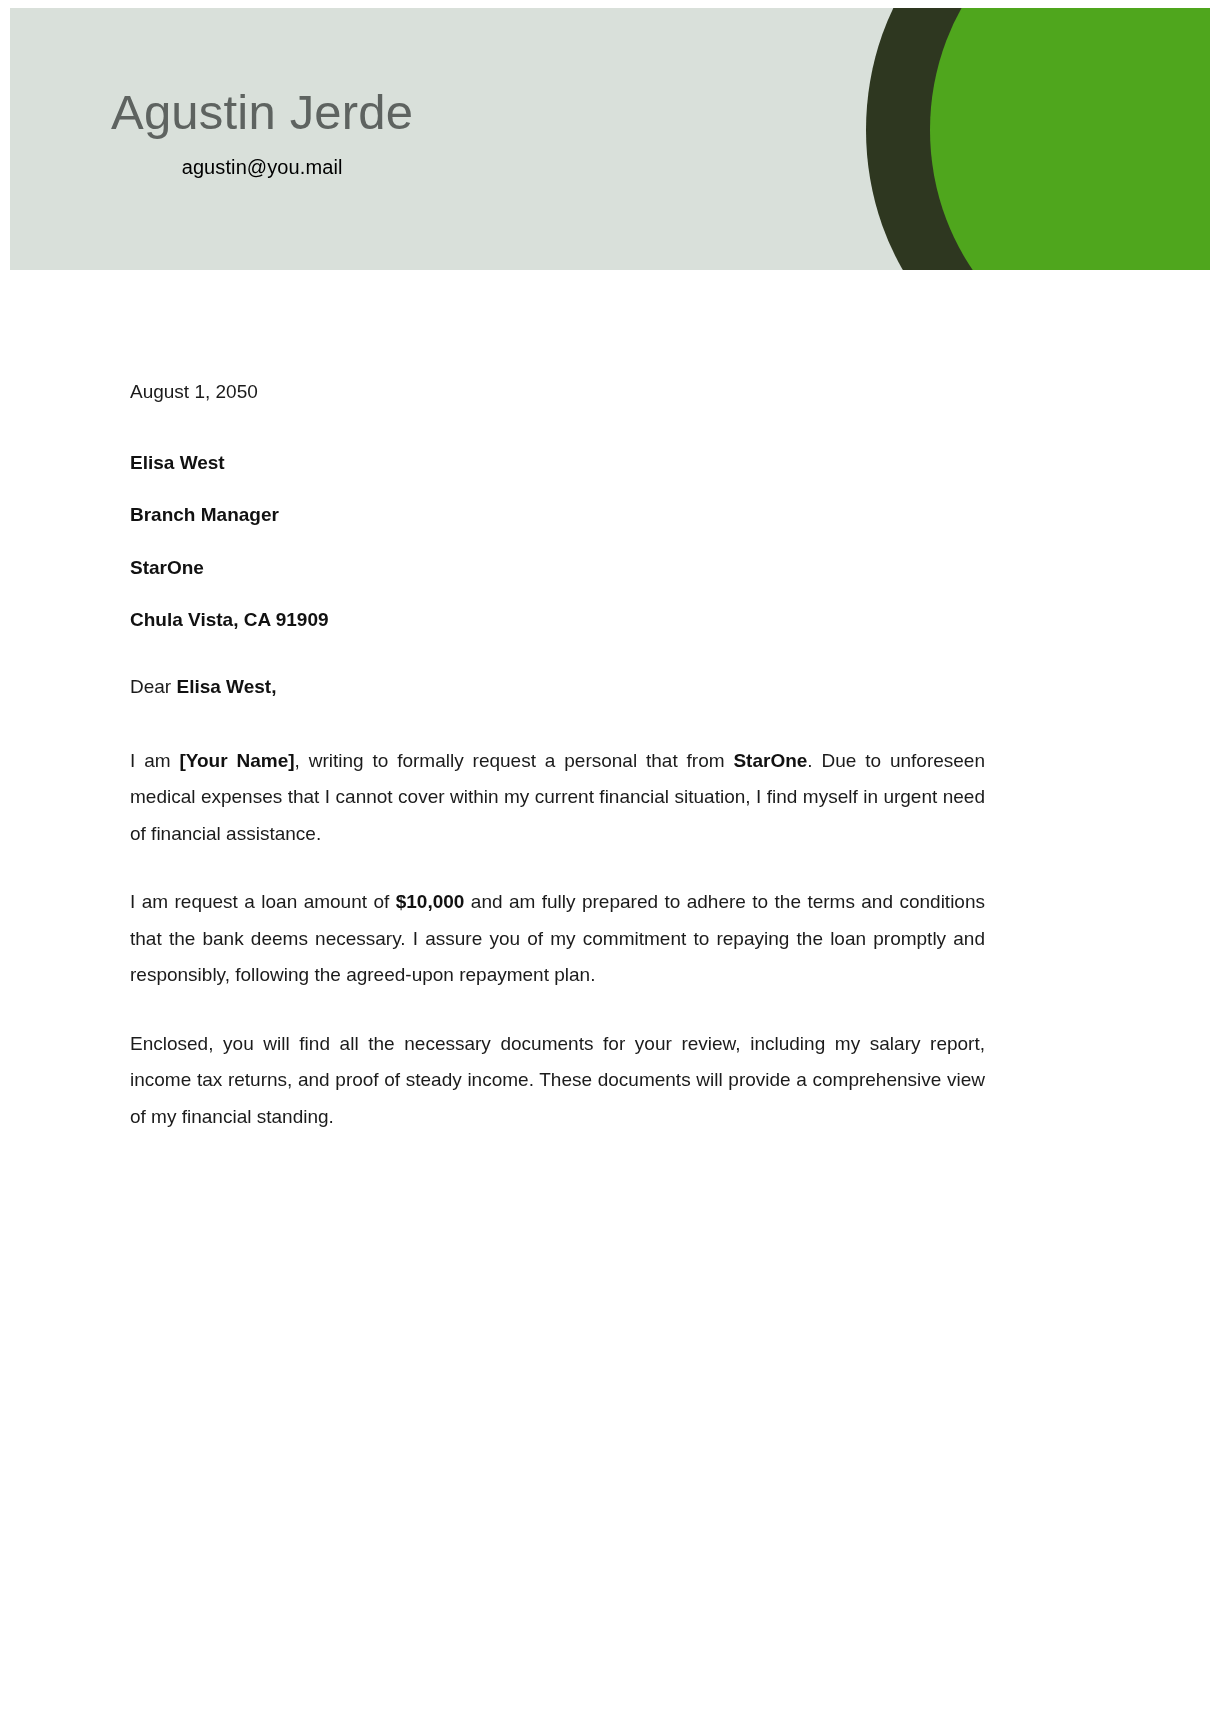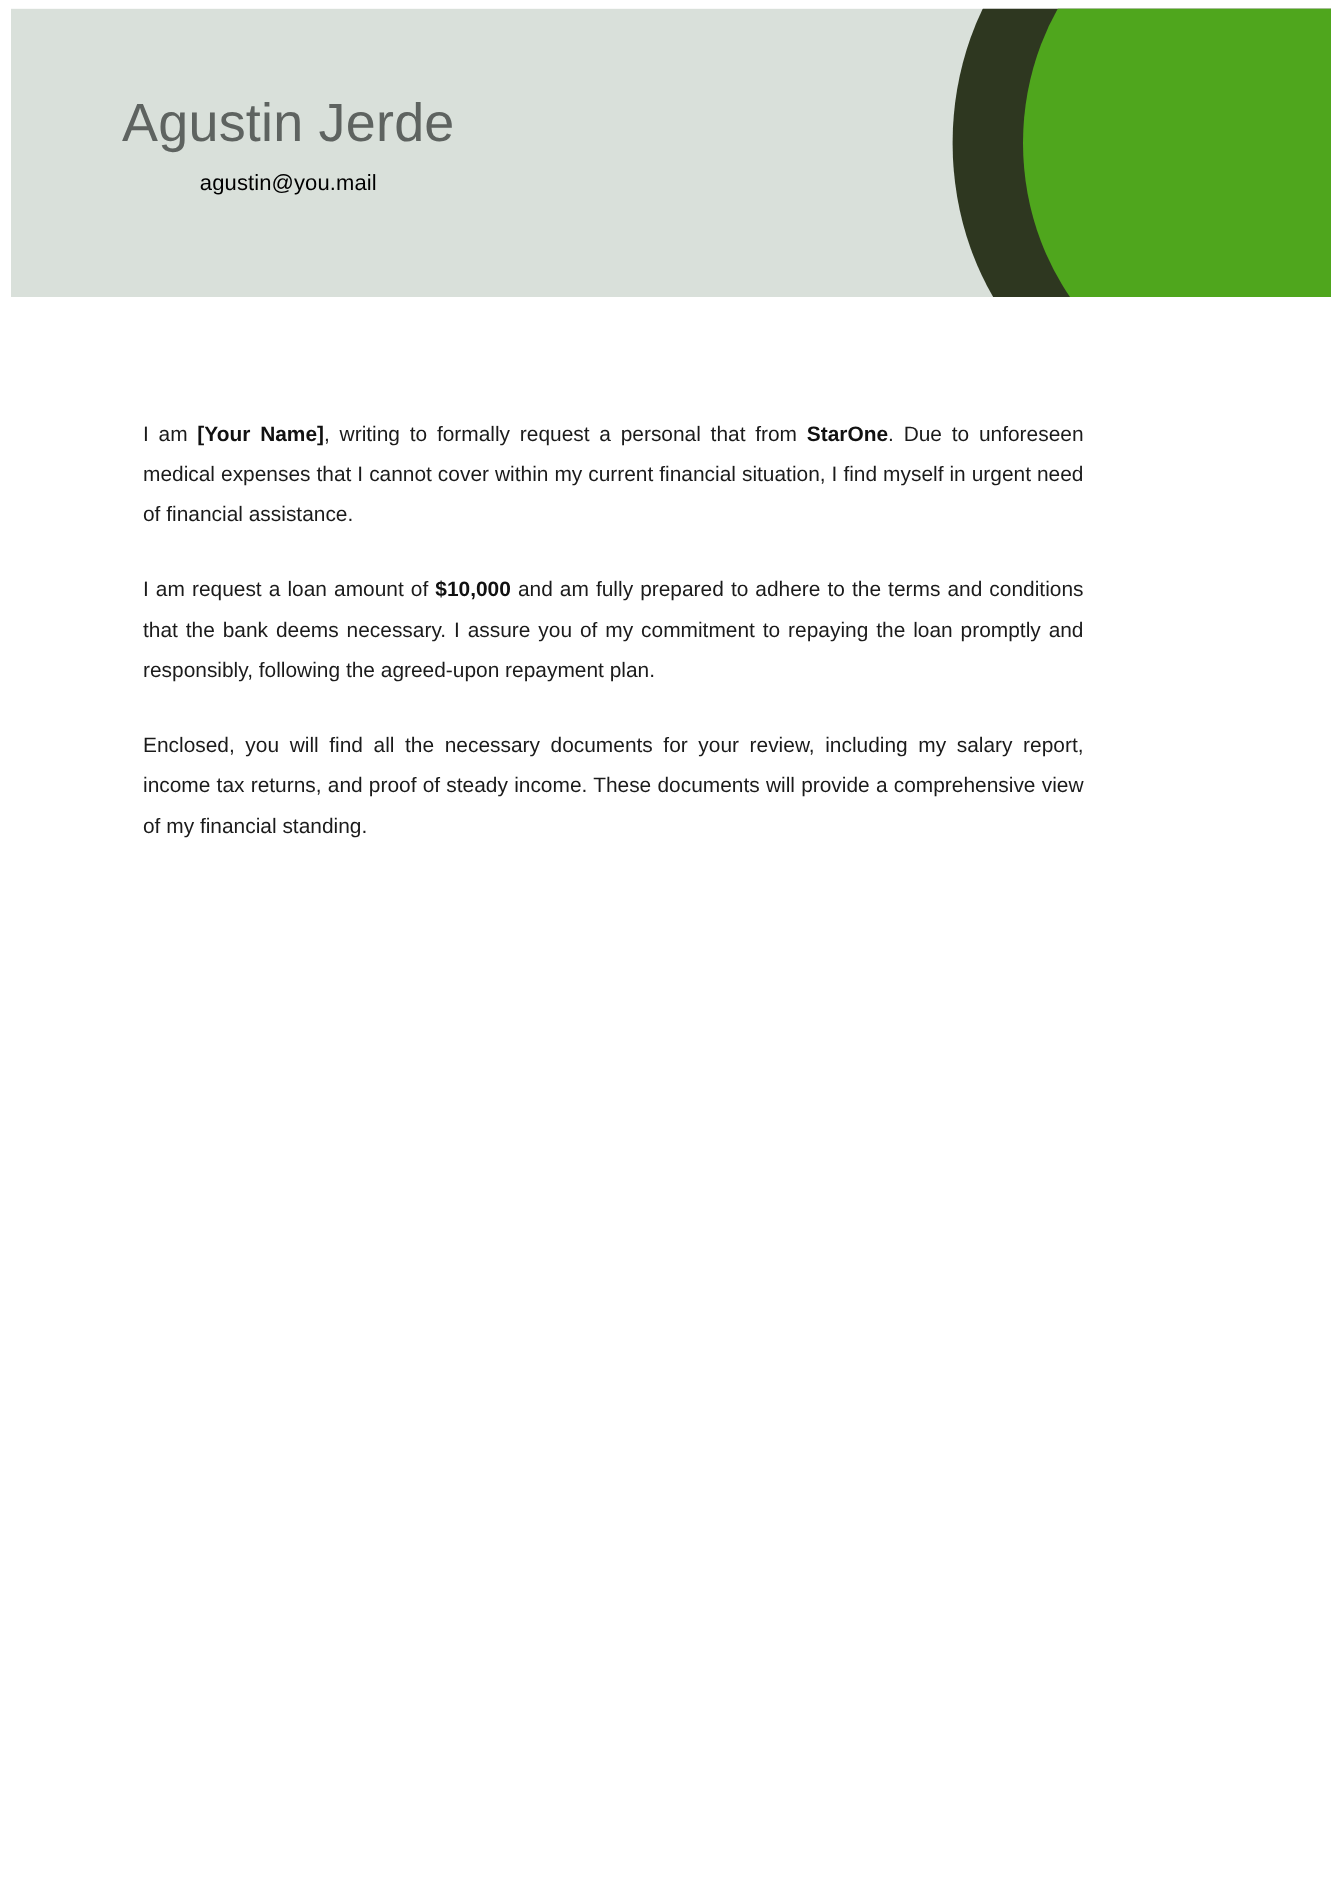--- a/index.html
+++ b/index.html
@@ -141,22 +141,30 @@
     <div class="deco-circle-green" style="background: rgb(79, 166, 29);"></div>
     <div class="lh-text">
       <div class="lh-name">Agustin Jerde</div>
       <div class="lh-email">agustin@you.mail</div>
     </div>
   </div>
 
   <div class="content">
 
 
+    <div class="date-line">August 1, 2050</div>
 
+    <div class="recipient">
+      <div class="rline">Elisa West</div>
+      <div class="rline">Branch Manager</div>
+      <div class="rline">StarOne</div>
+      <div class="rline">Chula Vista, CA 91909</div>
+    </div>
 
+    <div class="salutation"><span>Dear </span><b>Elisa West,</b></div>
 
     <div id="paragraphs">
         <div class="para"><span>I am </span><b>[Your Name]</b><span>, writing to formally request a personal that from </span><b>StarOne</b><span>. Due to unforeseen medical expenses that I cannot cover within my current financial situation, I find myself in urgent need of financial assistance.</span></div>
         <div class="para"><span>I am request a loan amount of </span><b>$10,000</b><span> and am fully prepared to adhere to the terms and conditions that the bank deems necessary. I assure you of my commitment to repaying the loan promptly and responsibly, following the agreed-upon repayment plan.</span></div>
         <div class="para"><span>Enclosed, you will find all the necessary documents for your review, including my salary report, income tax returns, and proof of steady income. These documents will provide a comprehensive view of my financial standing.</span></div>
       </div>
 
   </div>
 
 </div>

